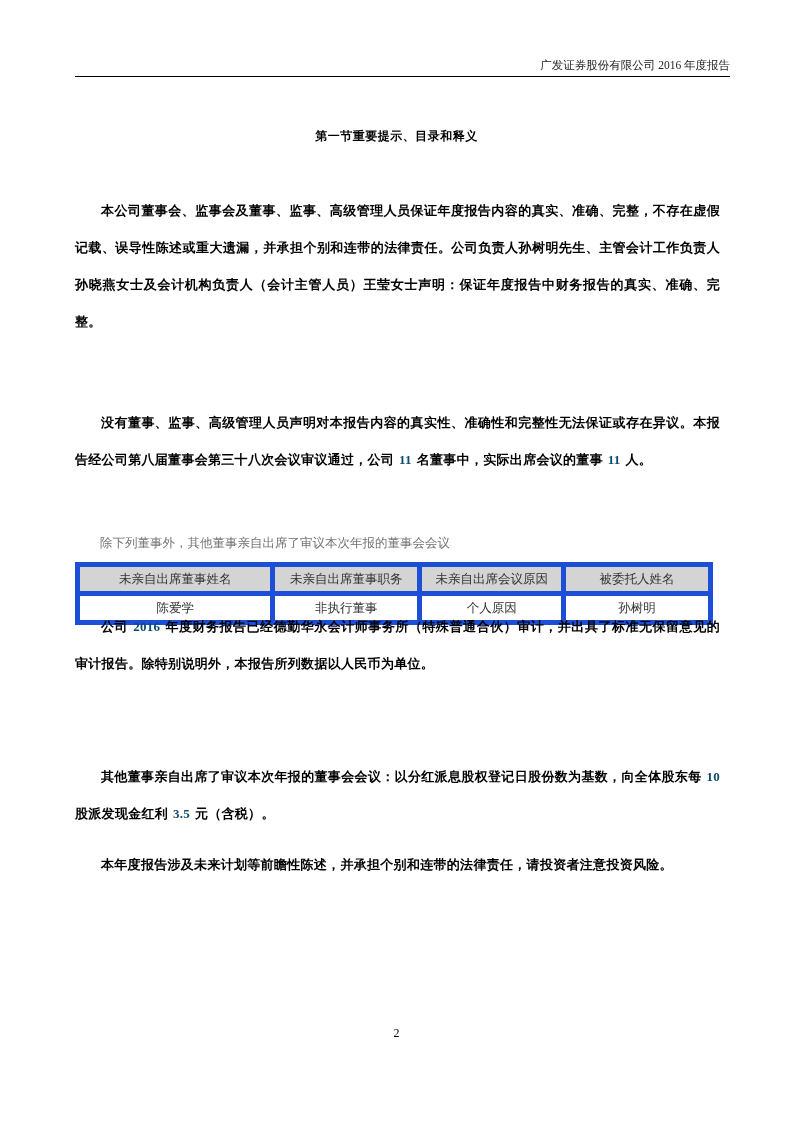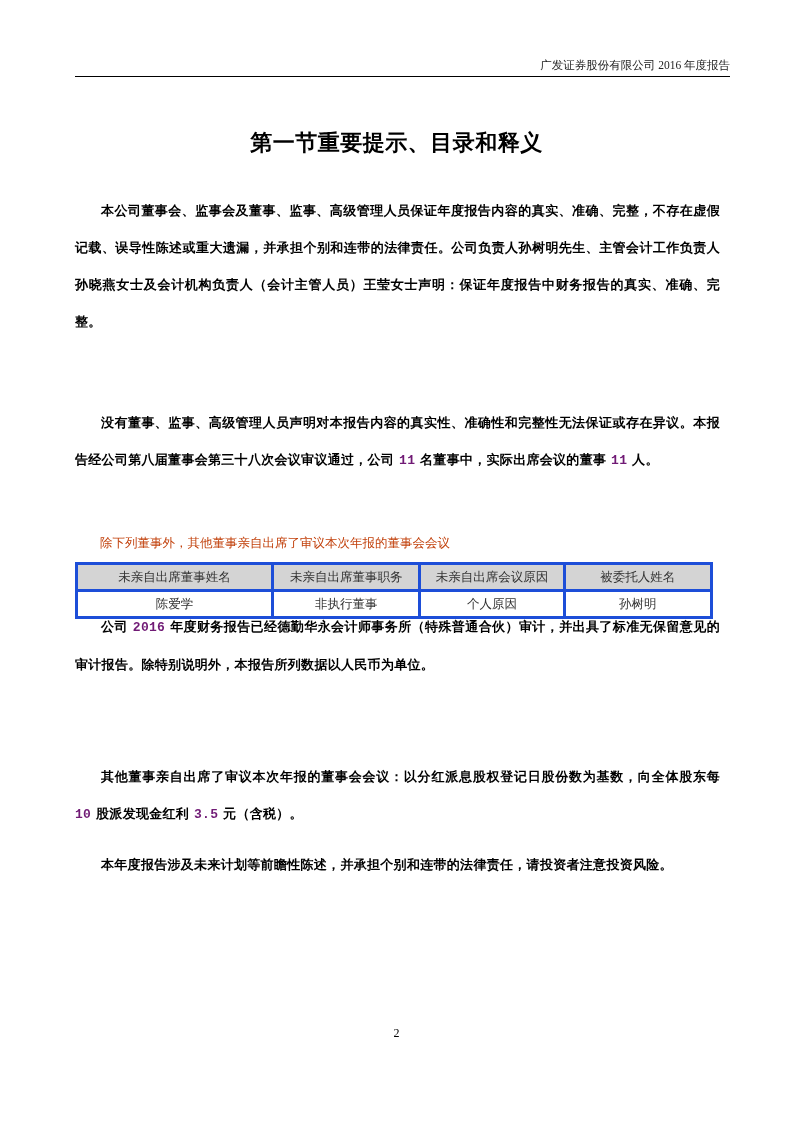--- a/index.html
+++ b/index.html
@@ -3,30 +3,30 @@
 <meta charset="utf-8">
 <style>
   html, body { margin: 0; padding: 0; background: #ffffff; }
   body { width: 793px; height: 1122px; position: relative; overflow: hidden;
          font-family: "DejaVu Serif", "Liberation Serif", serif; color: #000; }
   .header { position: absolute; left: 75px; right: 63px; top: 56px; height: 20px;
             border-bottom: 1.2px solid #000; }
   .header-text { position: absolute; right: 0; top: 2px; font-size: 11.5px;
                  font-family: "Liberation Serif", "DejaVu Serif", serif; color: #222; }
   .title { position: absolute; left: 0; width: 793px; top: 128px; text-align: center;
-           font-size: 22px; font-weight: bold; font-family: "DejaVu Sans", sans-serif; letter-spacing: 0.5px; }
+           font-size: 12px; font-weight: bold; font-family: "DejaVu Sans", sans-serif; letter-spacing: 0.5px; }
   .para { position: absolute; left: 75px; width: 645px; font-size: 13px; font-weight: bold;
           font-family: "DejaVu Sans", sans-serif; line-height: 37px; text-align: justify;
           text-indent: 2em; margin: 0; letter-spacing: 0.3px; }
-  .num { font-family: Liberation Mono, monospace; font-weight: bold; color: #701a75; }
+  .num { font-family: Liberation Serif, serif; font-weight: bold; color: #0c4a6e; }
   .note { position: absolute; left: 100px; top: 535px; font-size: 12.5px;
-          font-family: "DejaVu Sans", sans-serif; color: #c2410c; }
+          font-family: "DejaVu Sans", sans-serif; color: #737373; }
   table.dir { position: absolute; left: 75px; top: 562px; width: 638px; border-collapse: collapse;
               font-family: "DejaVu Sans", sans-serif; font-size: 12.5px; color: #333; }
-  table.dir th, table.dir td { border: 3px solid #1d4ed8; height: 24px; text-align: center;
+  table.dir th, table.dir td { border: 5px solid #1d4ed8; height: 24px; text-align: center;
                                font-weight: normal; padding: 0; }
   table.dir th { background: #d4d4d4; }
   .pagenum { position: absolute; left: 0; width: 793px; top: 1026px; text-align: center;
              font-size: 12px; font-family: "Liberation Serif", serif; }
 </style>
 </head>
 <body>
 
 <div class="header">
   <span class="header-text">广发证券股份有限公司 2016 年度报告</span>

